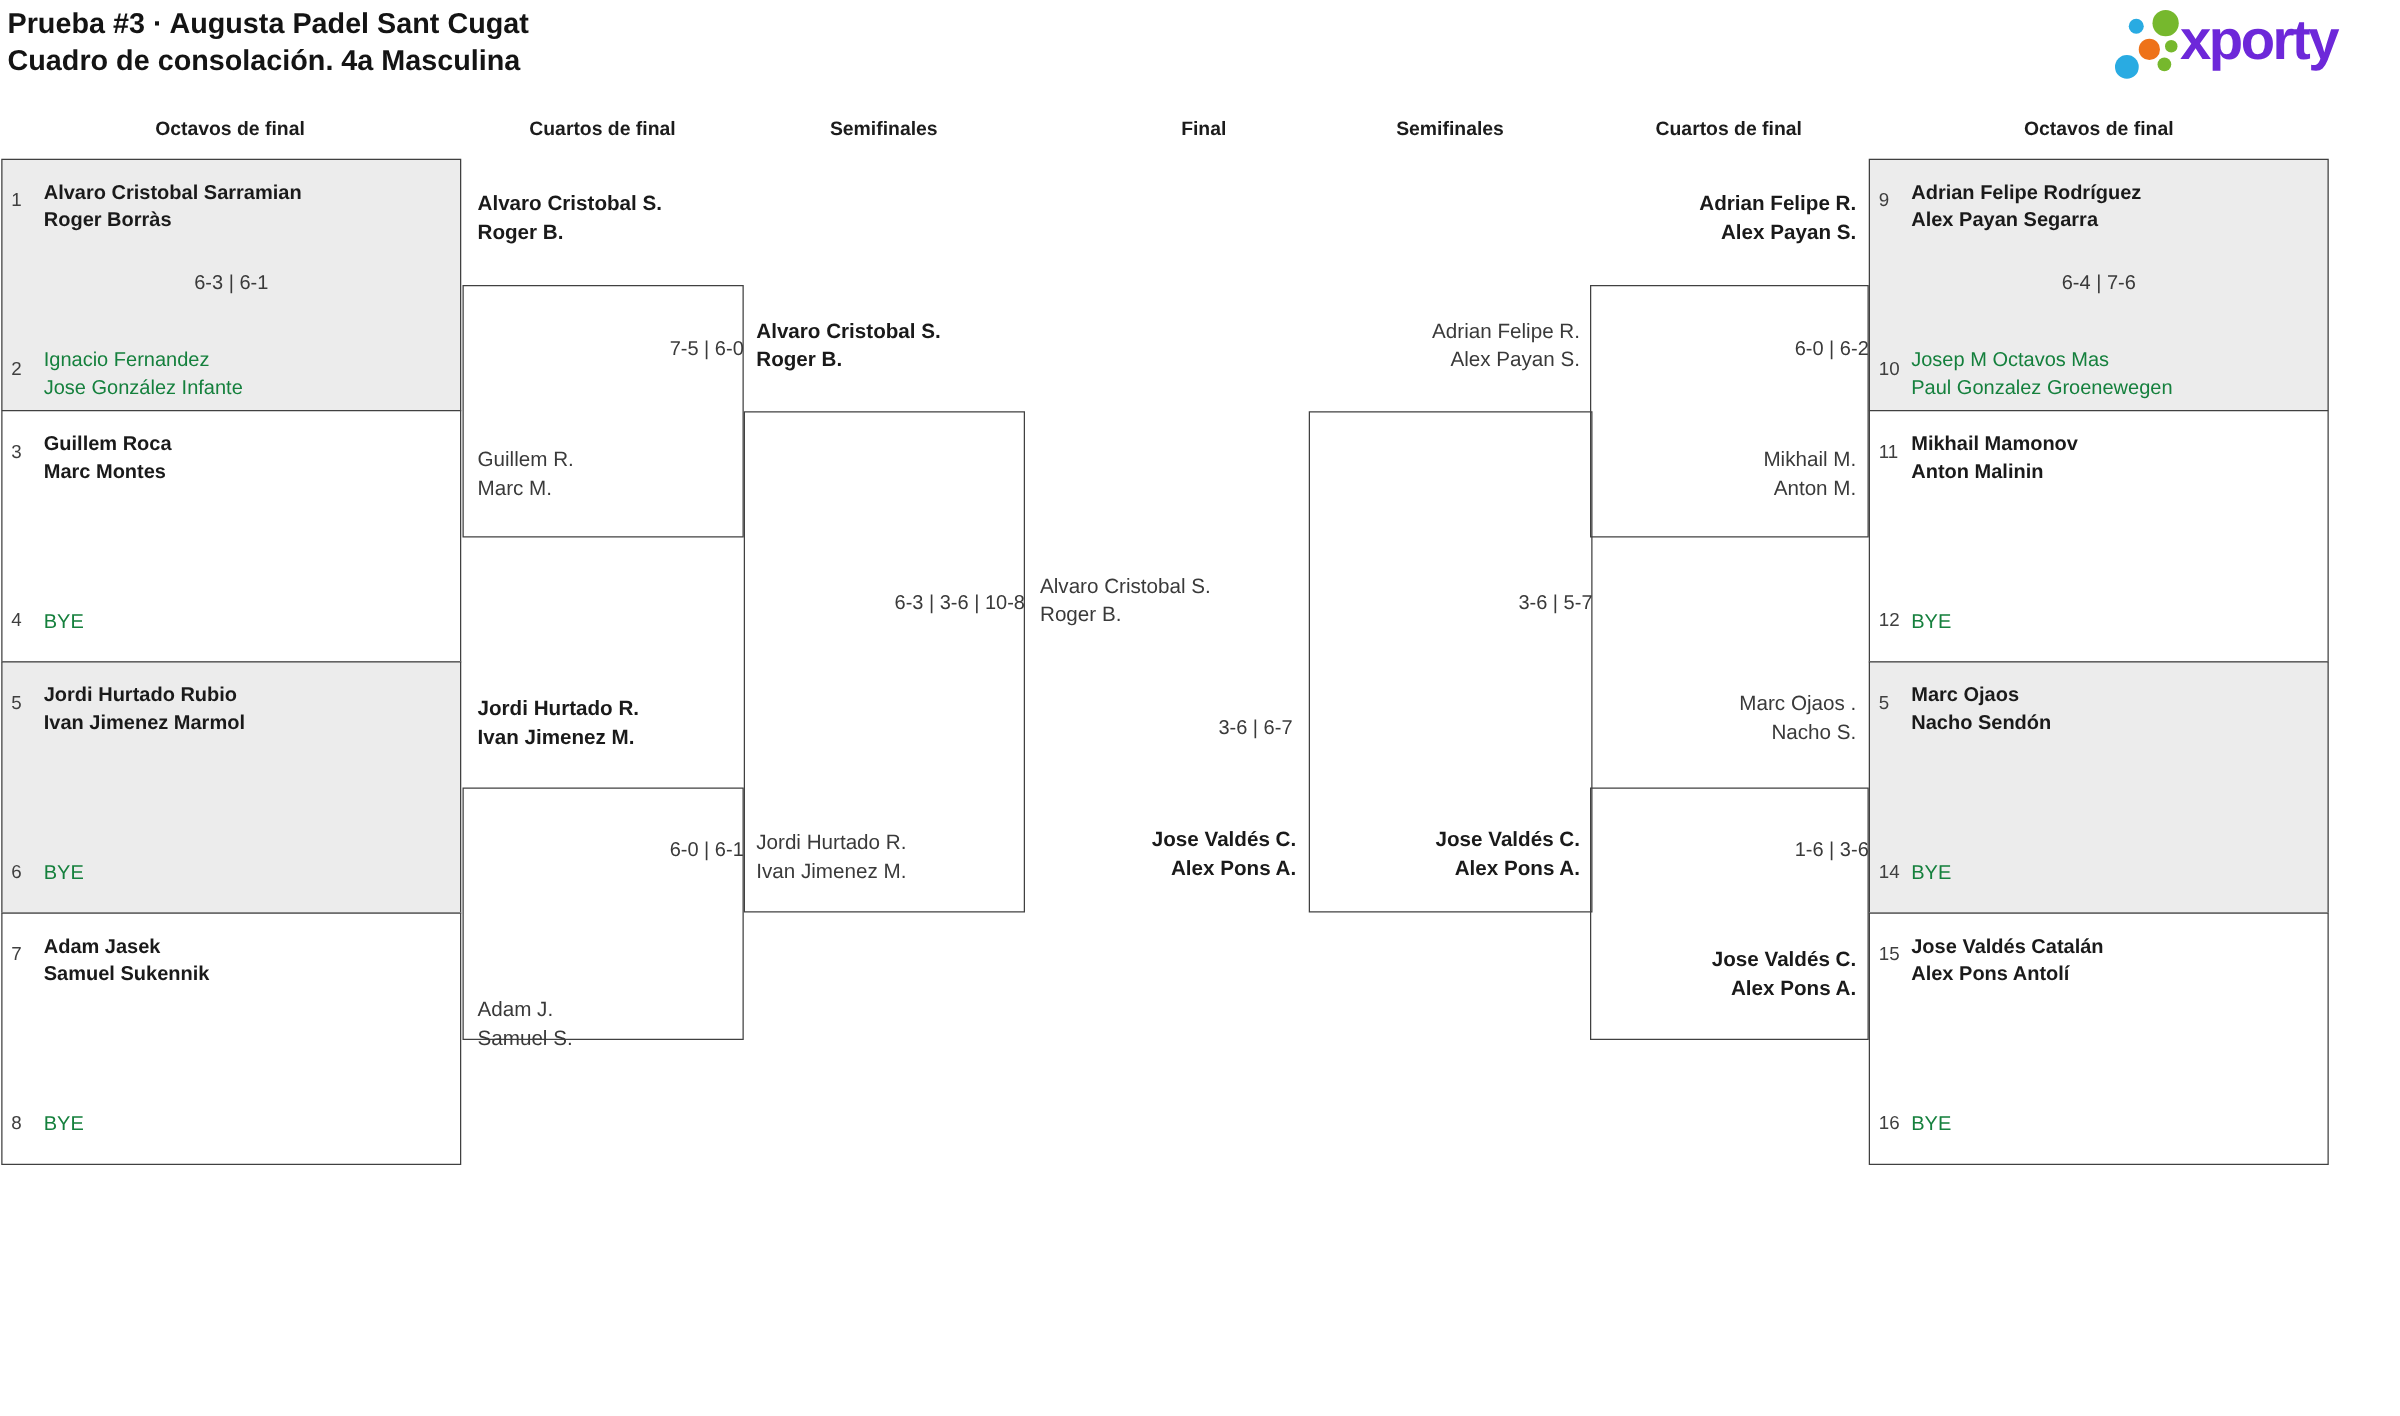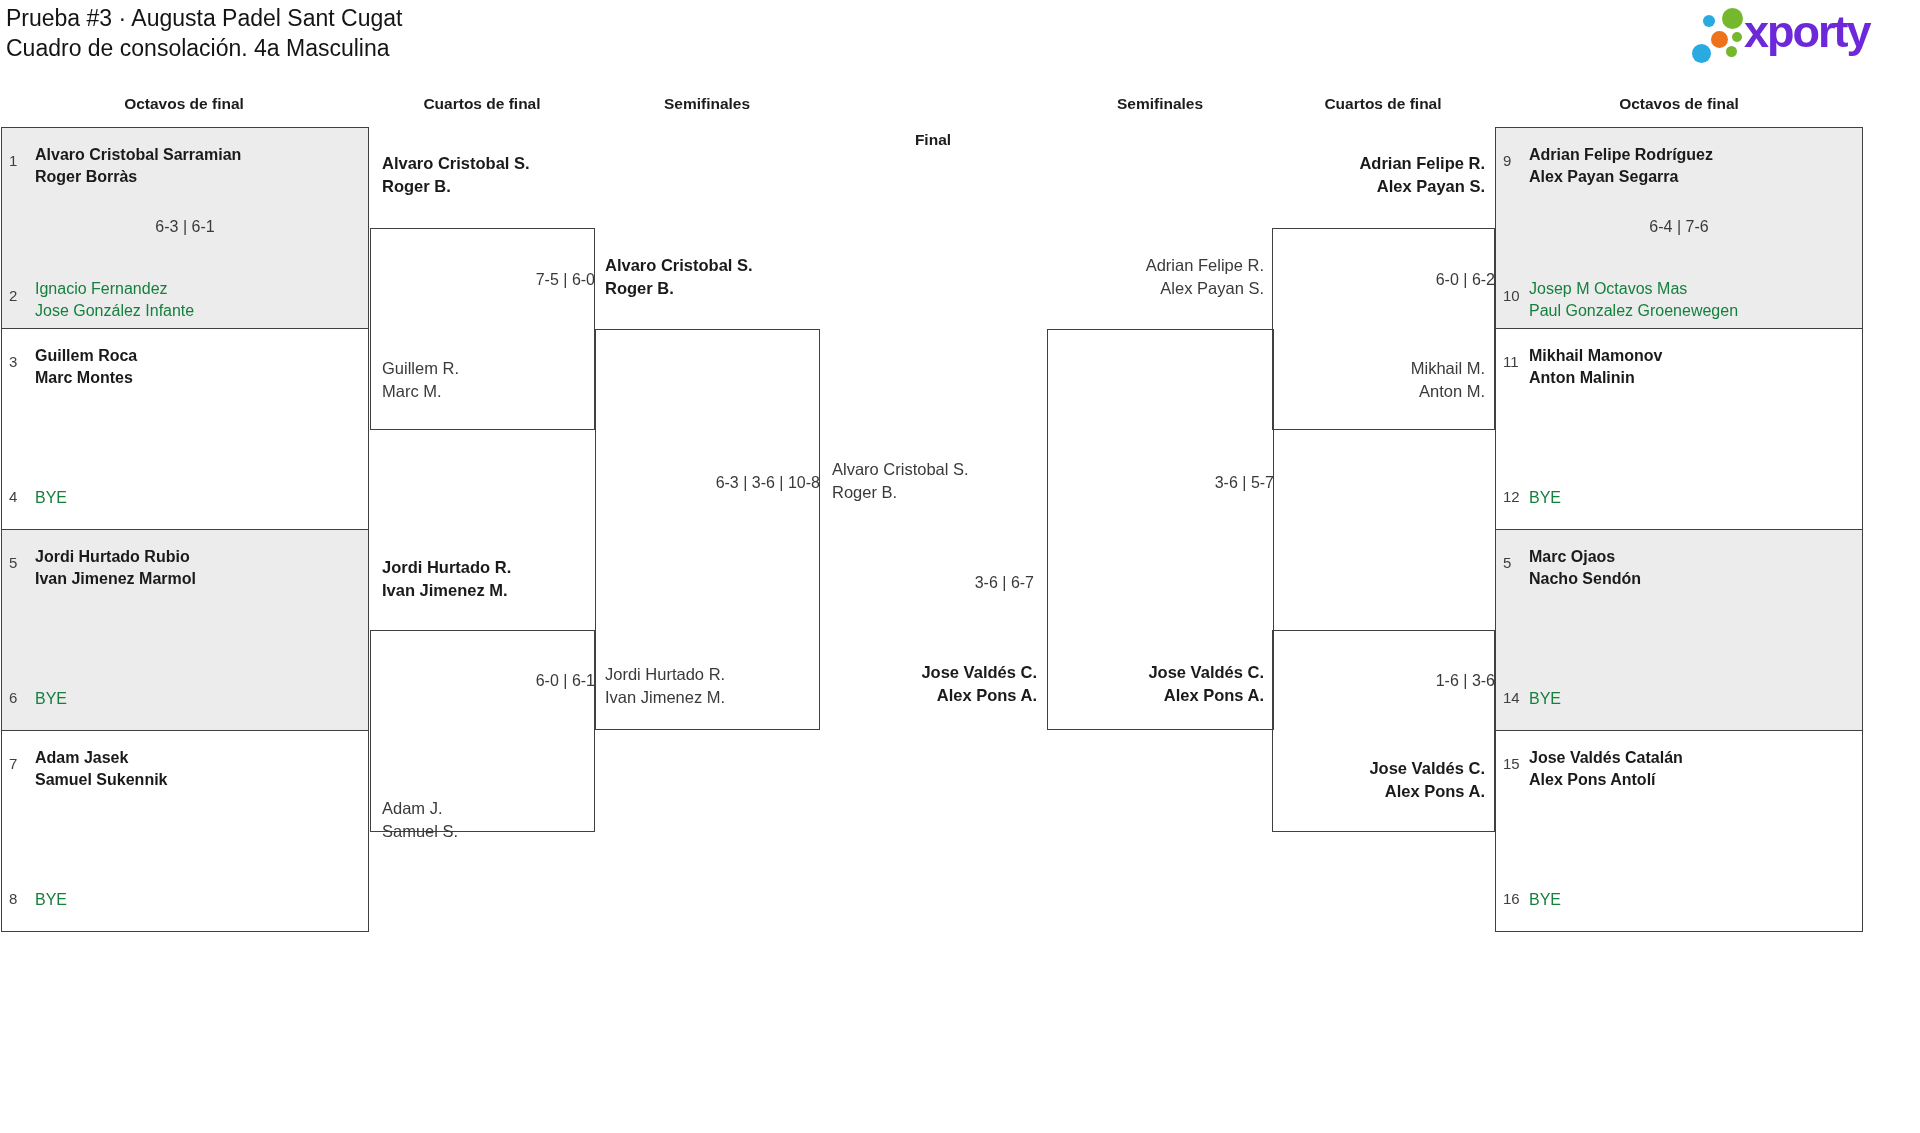--- a/index.html
+++ b/index.html
@@ -5,21 +5,21 @@
   html,body{margin:0;padding:0;}
   body{
     width:1920px;height:1133px;position:relative;overflow:hidden;
     background:#ffffff;
     font-family:"Liberation Sans", sans-serif;
     color:#3a3a3a;
   }
   .stage{position:absolute;left:0;top:0;width:1920px;height:1133px;}
 
   
-  .title{position:absolute;left:6px;top:3px;font-size:23px;line-height:30px;font-weight:400;color:#141414;}
+  .title{position:absolute;left:6px;top:3px;font-size:23px;line-height:30px;font-weight:700;color:#141414;}
   .logo{position:absolute;left:1688px;top:2px;width:226px;height:66px;}
   .logo .dot{position:absolute;border-radius:50%;}
   .logo .wordmark{
     position:absolute;left:56px;top:4px;
     font-size:45px;font-weight:700;letter-spacing:-2px;color:#6d28d9;
   }
 
   
   .colhead{position:absolute;top:95px;width:240px;text-align:center;
     font-size:15.5px;font-weight:700;color:#1c1c1c;}
@@ -66,21 +66,21 @@
     <span class="dot" style="left:23px;top:29px;width:17px;height:17px;background:#ee7219;"></span>
     <span class="dot" style="left:44px;top:30px;width:10px;height:10px;background:#76b82d;"></span>
     <span class="dot" style="left:4px;top:42px;width:19px;height:19px;background:#29abe2;"></span>
     <span class="dot" style="left:38px;top:44px;width:11px;height:11px;background:#76b82d;"></span>
     <span class="wordmark">xporty</span>
   </div>
 
   <div class="colhead" style="left:64px;">Octavos de final</div>
   <div class="colhead" style="left:362px;">Cuartos de final</div>
   <div class="colhead" style="left:587px;">Semifinales</div>
-  <div class="colhead" style="left:813px;margin-top:36px;">Final</div>
+  <div class="colhead" style="left:843px;">Final</div>
   <div class="colhead" style="left:1040px;">Semifinales</div>
   <div class="colhead" style="left:1263px;">Cuartos de final</div>
   <div class="colhead" style="left:1559px;">Octavos de final</div>
 
   <div class="box gray" style="left:1px;top:127px;">
     <span class="seed s-top">1</span>
     <div class="team t-top winner">
       <span class="l">Alvaro Cristobal Sarramian</span>
       <span class="l">Roger Borràs</span>
     </div>
@@ -205,20 +205,24 @@
     <span class="l">Adrian Felipe R.</span>
     <span class="l">Alex Payan S.</span>
   </div>
   <div class="rscore" style="left:1272px;top:270px;width:223px;">6-0 | 6-2</div>
   <div class="rlabel alignr" style="left:1270px;top:357px;width:215px;">
     <span class="l">Mikhail M.</span>
     <span class="l">Anton M.</span>
   </div>
 
   <div class="rect" style="left:1272px;top:630px;width:223px;height:202px;"></div>
+  <div class="rlabel alignr" style="left:1270px;top:552px;width:215px;">
+    <span class="l">Marc Ojaos .</span>
+    <span class="l">Nacho S.</span>
+  </div>
   <div class="rscore" style="left:1272px;top:671px;width:223px;">1-6 | 3-6</div>
   <div class="rlabel alignr winner" style="left:1270px;top:757px;width:215px;">
     <span class="l">Jose Valdés C.</span>
     <span class="l">Alex Pons A.</span>
   </div>
 
   <div class="rect" style="left:595px;top:329px;width:225px;height:401px;"></div>
   <div class="rlabel winner" style="left:605px;top:254px;width:210px;">
     <span class="l">Alvaro Cristobal S.</span>
     <span class="l">Roger B.</span>

